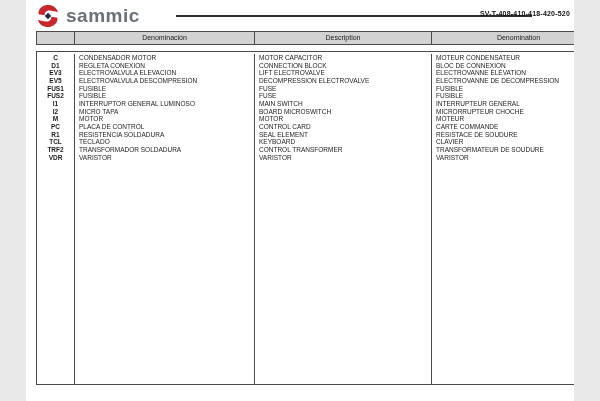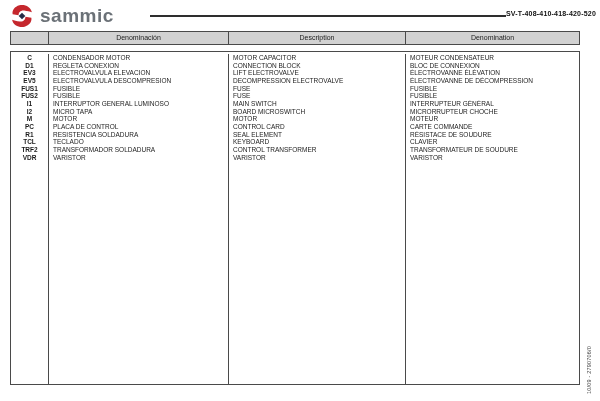--- a/index.html
+++ b/index.html
@@ -1,18 +1,18 @@
 <!DOCTYPE html>
 <html><head>
 <meta charset="utf-8">
 <style>
   * { margin:0; padding:0; box-sizing:border-box; }
   html,body { background:#e9e9e9; }
   .page {
-    position:relative; width:600px; height:401px; background:#ffffff;
+    position:relative; width:548px; height:401px; background:#ffffff;
     font-family:"Liberation Sans", sans-serif; color:#1a1a1a; overflow:hidden;
     margin:0 auto;
   }
   
   .logo { position:absolute; left:8px; top:3px; height:26px; display:flex; align-items:center; }
   .logo svg { display:block; }
   .logo-text {
     font-size:19px; font-weight:bold; color:#6b7177; letter-spacing:.5px;
     margin-left:4px; line-height:26px;
   }

